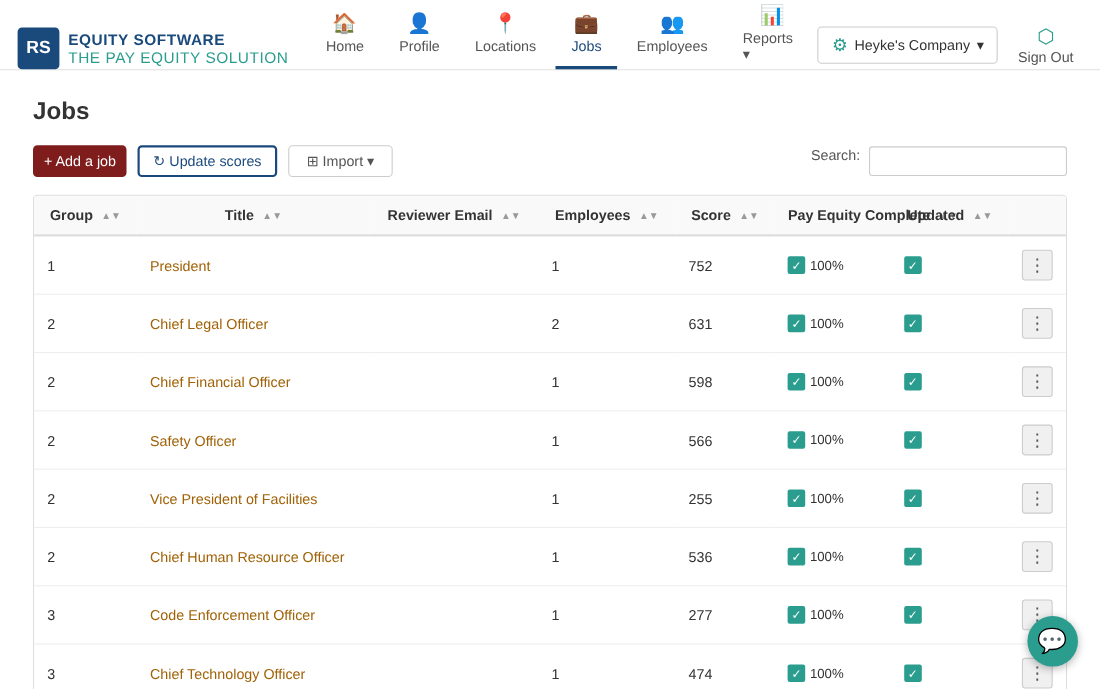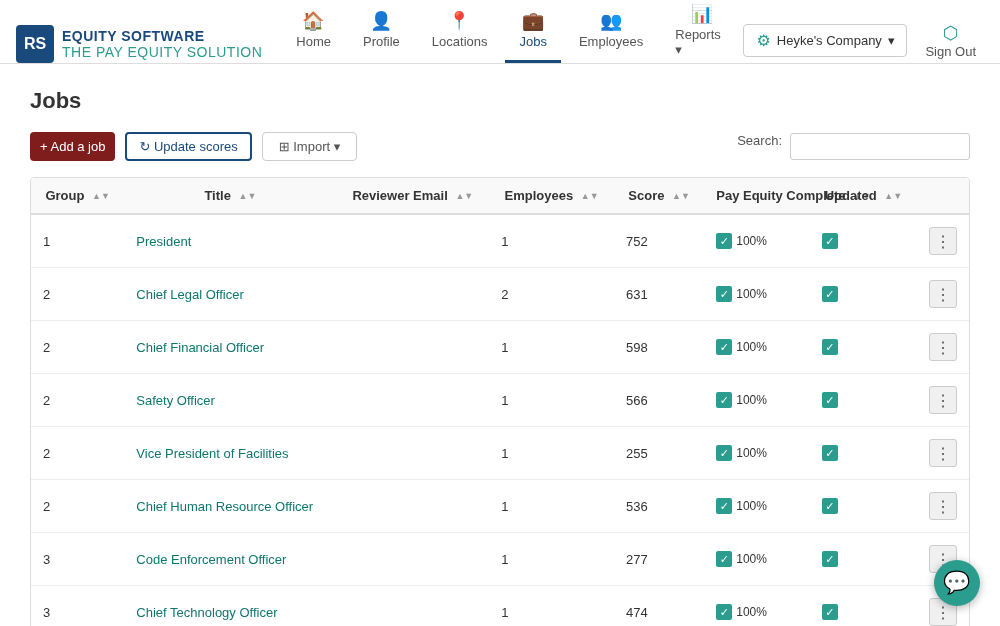--- a/index.html
+++ b/index.html
@@ -190,21 +190,21 @@
       border-bottom: 1px solid #eee;
       background: #fff;
     }
     td {
       padding: 12px 12px;
       font-size: 13px;
       color: #333;
       vertical-align: middle;
     }
     .job-link {
-      color: #0f766e;
+      color: #a16207;
       text-decoration: none;
       cursor: pointer;
     }
 
     .check-badge {
       display: inline-flex;
       align-items: center;
       gap: 4px;
       color: #333;
       font-size: 12px;

